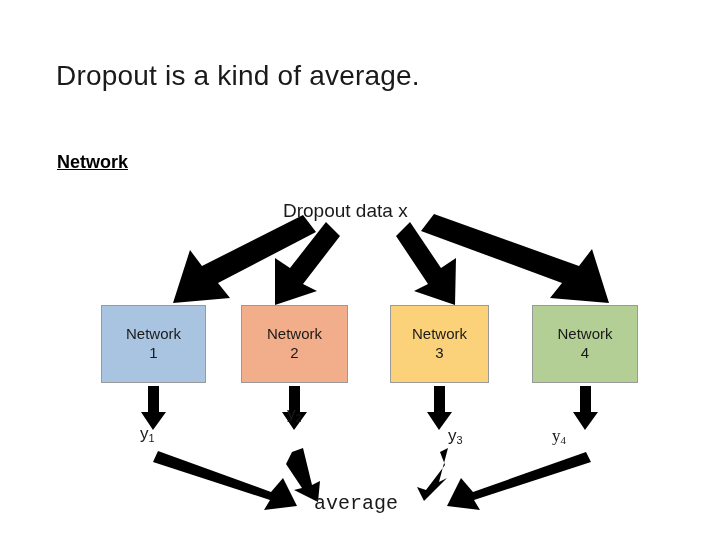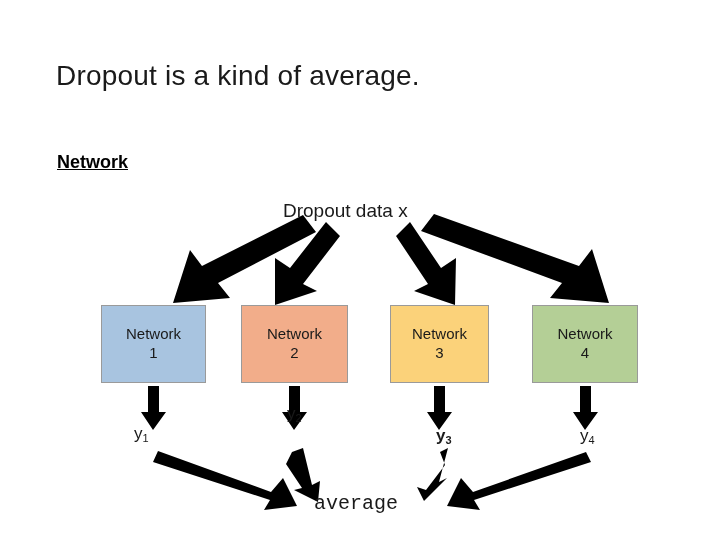--- a/index.html
+++ b/index.html
@@ -159,31 +159,31 @@
     </span>
   </div>
 
   <div class="net-box" style="left:532px; top:305px; width:106px; height:78px; background:#b4cf96;">
     <span class="net-text">
       <span>Network</span><br>
       <span>4</span>
     </span>
   </div>
 
-  <div class="y-label" style="left:134px; top:424px;">
+  <div class="y-label" style="left:140px; top:424px;">
     <span>y</span><sub>1</sub>
   </div>
 
   <div class="y-label" style="left:287px; top:404px;">
     <span>y</span><sub>2</sub>
   </div>
 
-  <div class="y-label" style="left:436px; top:426px;font-weight:bold;">
+  <div class="y-label" style="left:448px; top:426px;">
     <span>y</span><sub>3</sub>
   </div>
 
-  <div class="y-label" style="left:580px; top:426px;">
+  <div class="y-label" style="left:552px; top:426px;font-family:Liberation Serif, serif;">
     <span>y</span><sub>4</sub>
   </div>
 
   <div id="average-label">average</div>
 
 </div>
 
 </body></html>

